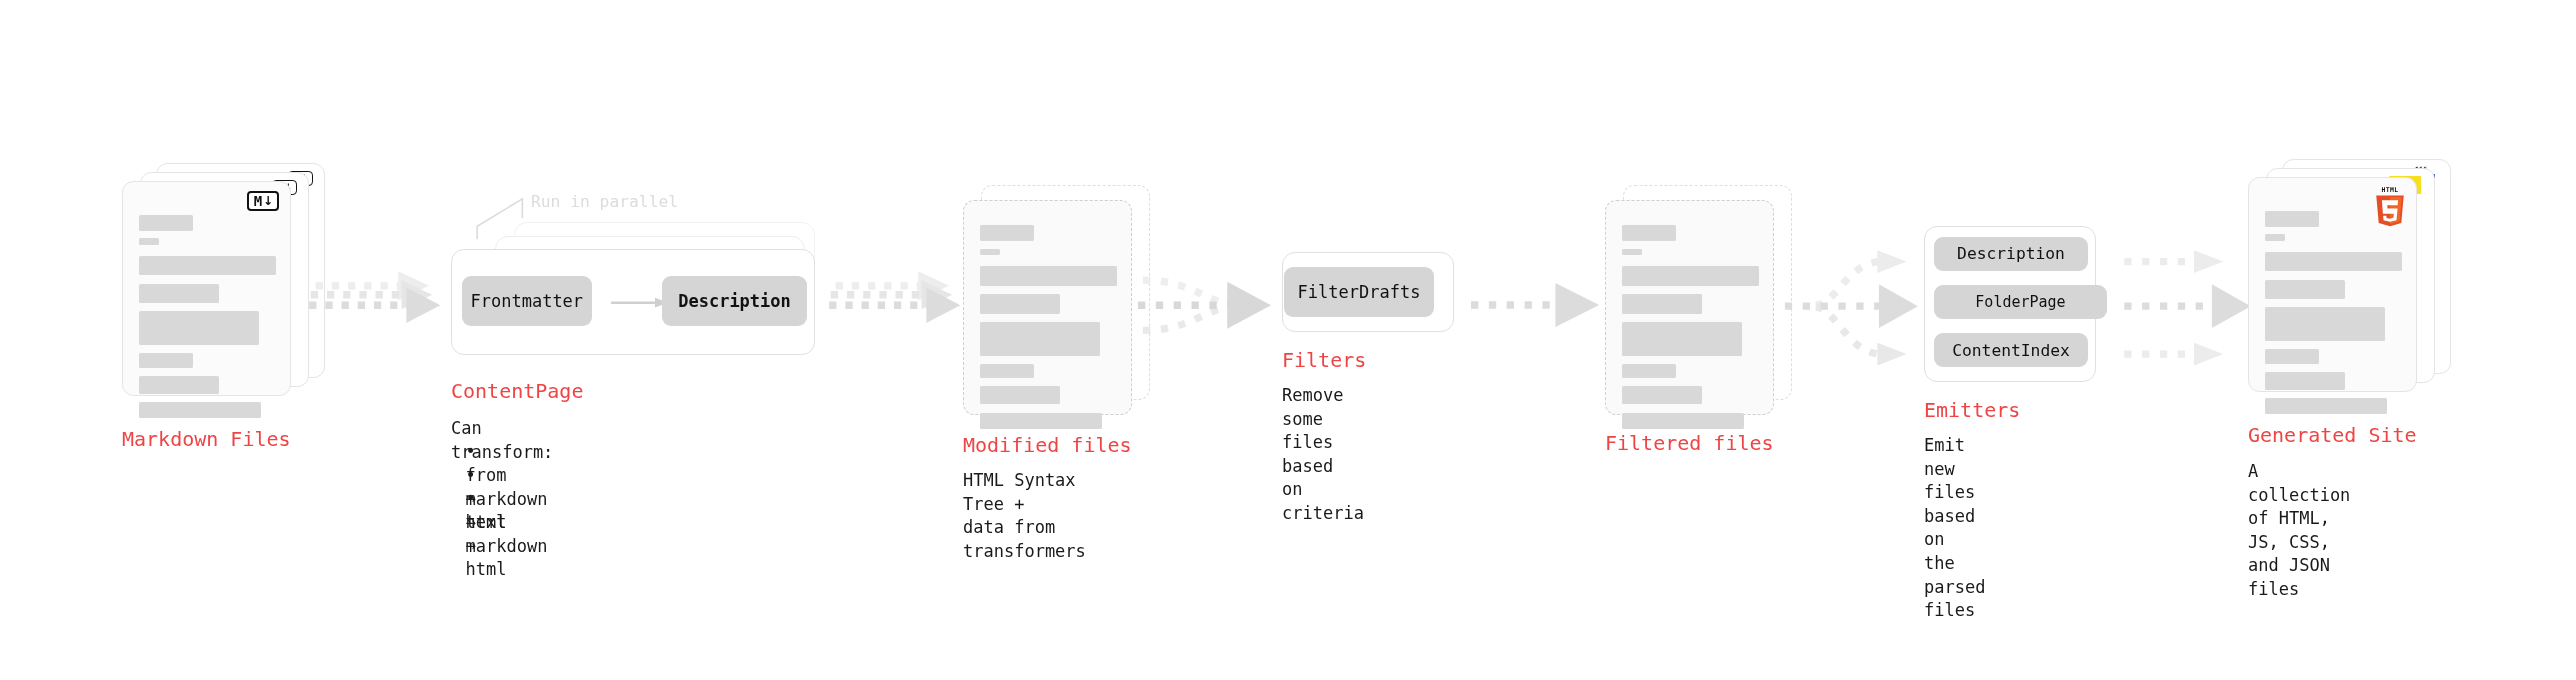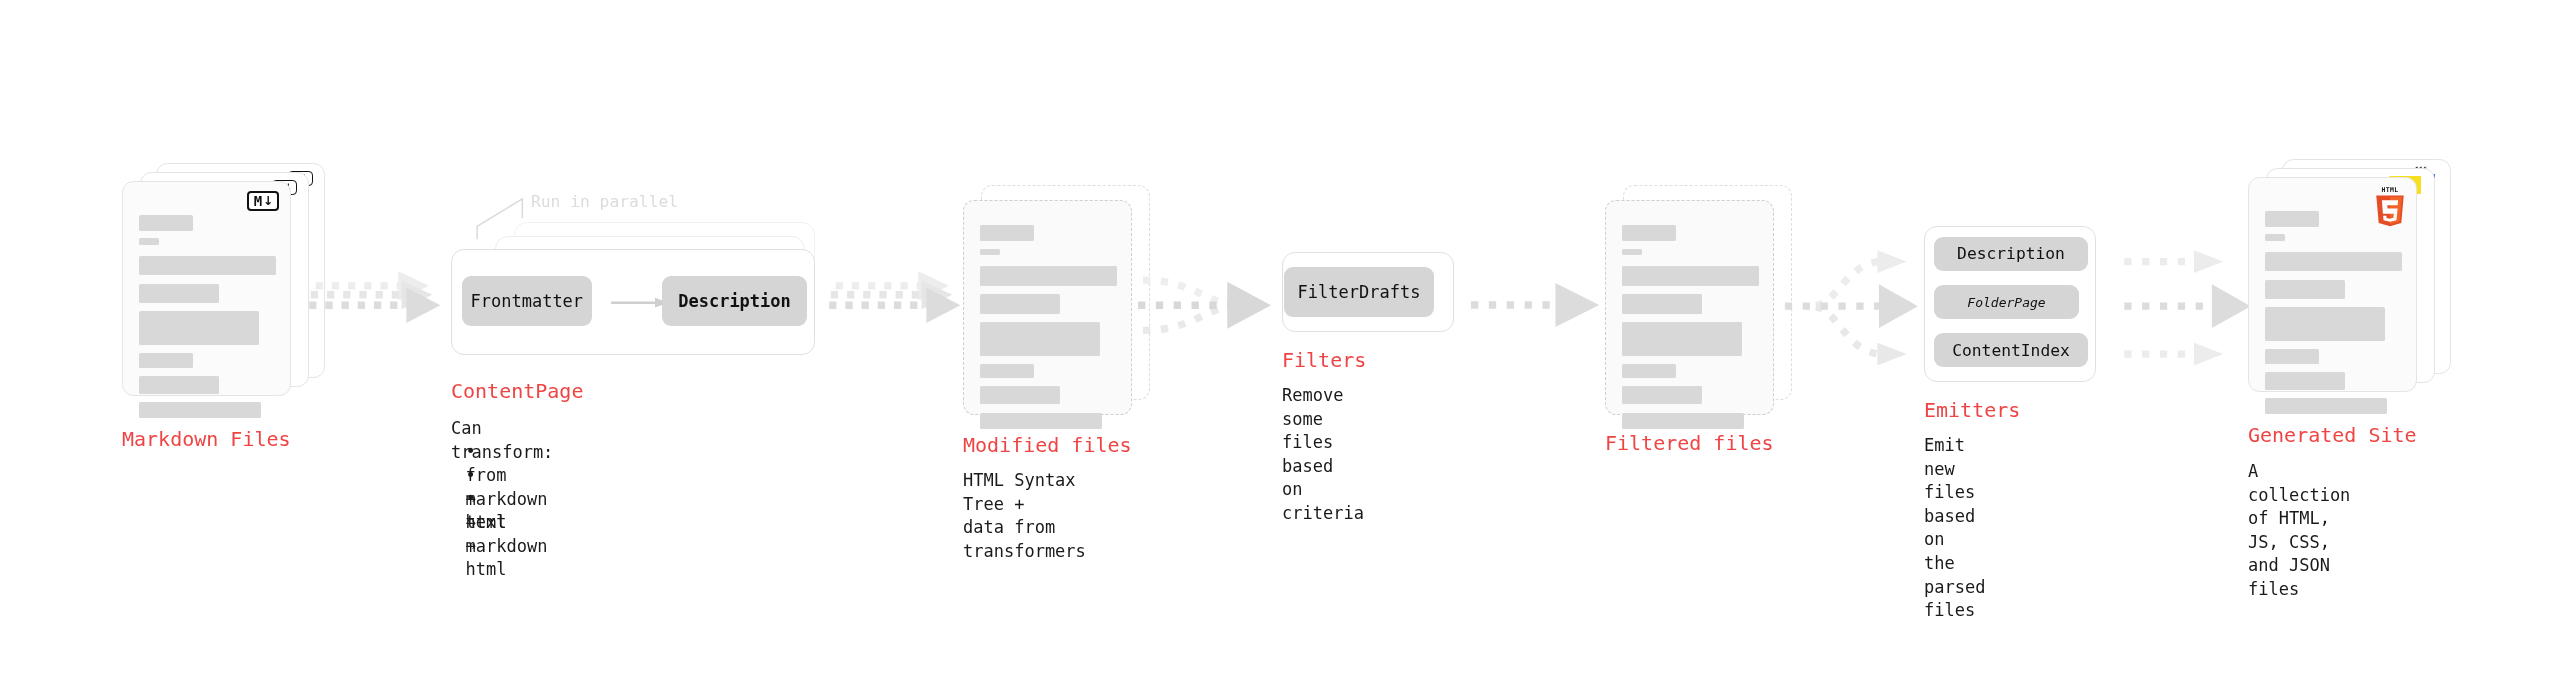--- a/index.html
+++ b/index.html
@@ -292,21 +292,21 @@
     <line x1="8" y1="89" x2="130" y2="89" stroke="#dcdcdc"></line>
   </g>
   <polygon points="122,20 158,34 122,48" fill="#ececec"></polygon>
   <polygon points="122,134 158,148 122,162" fill="#e8e8e8"></polygon>
   <polygon points="124,62 172,89 124,116" fill="#dcdcdc"></polygon>
 </svg>
 
 <div class="stage" style="left:1924px;top:226px;">
   <div class="group" style="left:0px;top:0px;width:172px;height:156px;">
     <div class="pill" style="left:9px;top:9.8px;width:154px;height:34px;font-size:16.3px;">Description</div>
-    <div class="pill" style="left:9px;top:58px;width:145px;height:34px;font-size:13px;font-style:italic;">FolderPage</div>
+    <div class="pill" style="left:9px;top:58px;width:173px;height:34px;font-size:15px;">FolderPage</div>
     <div class="pill" style="left:9px;top:106px;width:154px;height:34px;font-size:16.3px;">ContentIndex</div>
   </div>
   <div class="title" style="position:absolute;left:0px;top:172px;">Emitters</div>
   <div class="caption" style="position:absolute;left:0px;top:208px;">Emit new files based on
 the parsed files</div>
 </div>
 
 <svg style="left:2119px;top:234px;" width="163" height="146" viewBox="0 0 200 180">
   <g fill="none" stroke-width="9" stroke-dasharray="9 13" stroke-linecap="butt">
     <line x1="6" y1="34" x2="96" y2="34" stroke="#ececec"></line>

